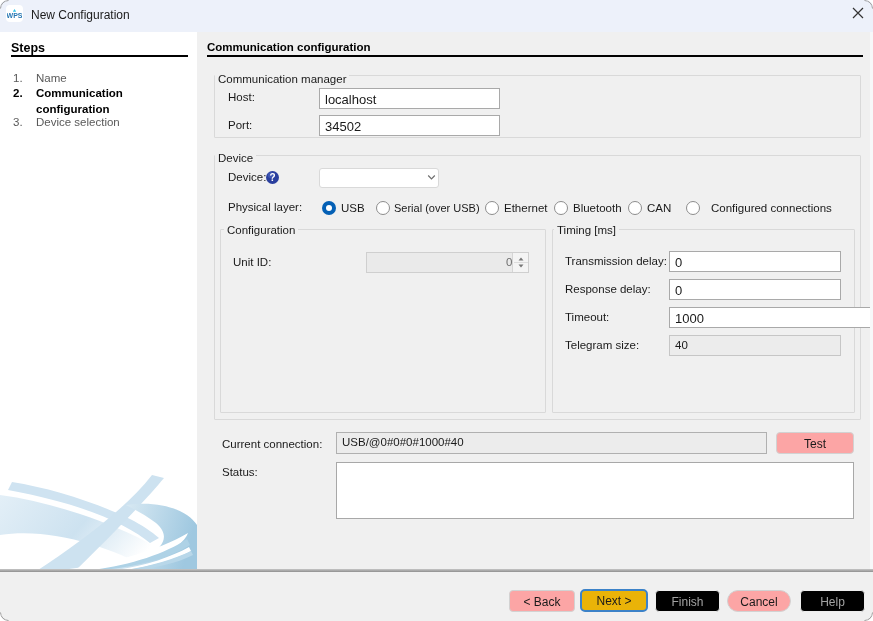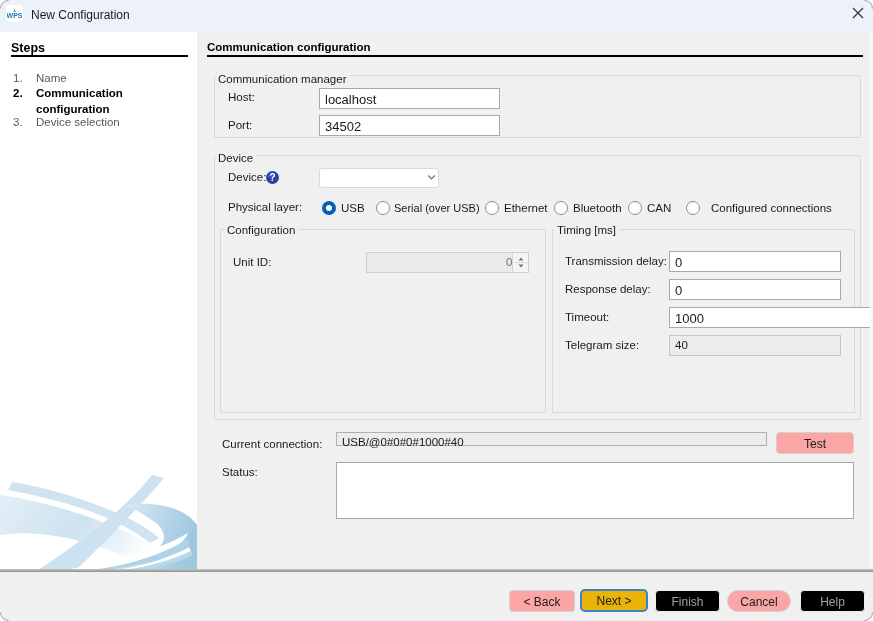--- a/index.html
+++ b/index.html
@@ -117,21 +117,21 @@
   <div class="lbl" style="left:565px; top:255px;">Transmission delay:</div>
   <div class="inp" style="left:669px; top:251px; width:172px; height:21px;">0</div>
   <div class="lbl" style="left:565px; top:283px;">Response delay:</div>
   <div class="inp" style="left:669px; top:279px; width:172px; height:21px;">0</div>
   <div class="lbl" style="left:565px; top:311px;">Timeout:</div>
   <div class="inp" style="left:669px; top:307px; width:205px; height:21px;">1000</div>
   <div class="lbl" style="left:565px; top:339px;">Telegram size:</div>
   <div class="inp-d" style="left:669px; top:335px; width:172px; height:21px;">40</div>
 
   <div class="lbl" style="left:222px; top:438px;">Current connection:</div>
-  <div class="inp-d" style="left:336px; top:432px; width:431px; height:14px; border-color:#b0b0b0;">USB/@0#0#0#1000#40</div>
+  <div class="inp-d" style="left:336px; top:432px; width:431px; height:22px; border-color:#b0b0b0;">USB/@0#0#0#1000#40</div>
   <div class="btn" style="left:776px; top:432px; width:78px;">Test</div>
   <div class="lbl" style="left:222px; top:466px;">Status:</div>
   <div style="position:absolute; left:336px; top:462px; width:518px; height:57px; background:#fff; border:1px solid #a8a8a8;"></div>
 
   <div style="position:absolute; right:0; top:32px; width:3px; height:538px; background:#f7f8f9;"></div>
   <div class="sep"></div>
 
   <div class="btn" style="left:509px; top:590px; width:66px;">&lt; Back</div>
   <div class="btn" style="left:580px; top:589px; width:68px; height:23px; background:#eab308; border:2px solid #3c82c8; border-radius:5px; padding-top:3px;">Next &gt;</div>
   <div class="btn btn-dis" style="left:655px; top:590px; width:65px;">Finish</div>

